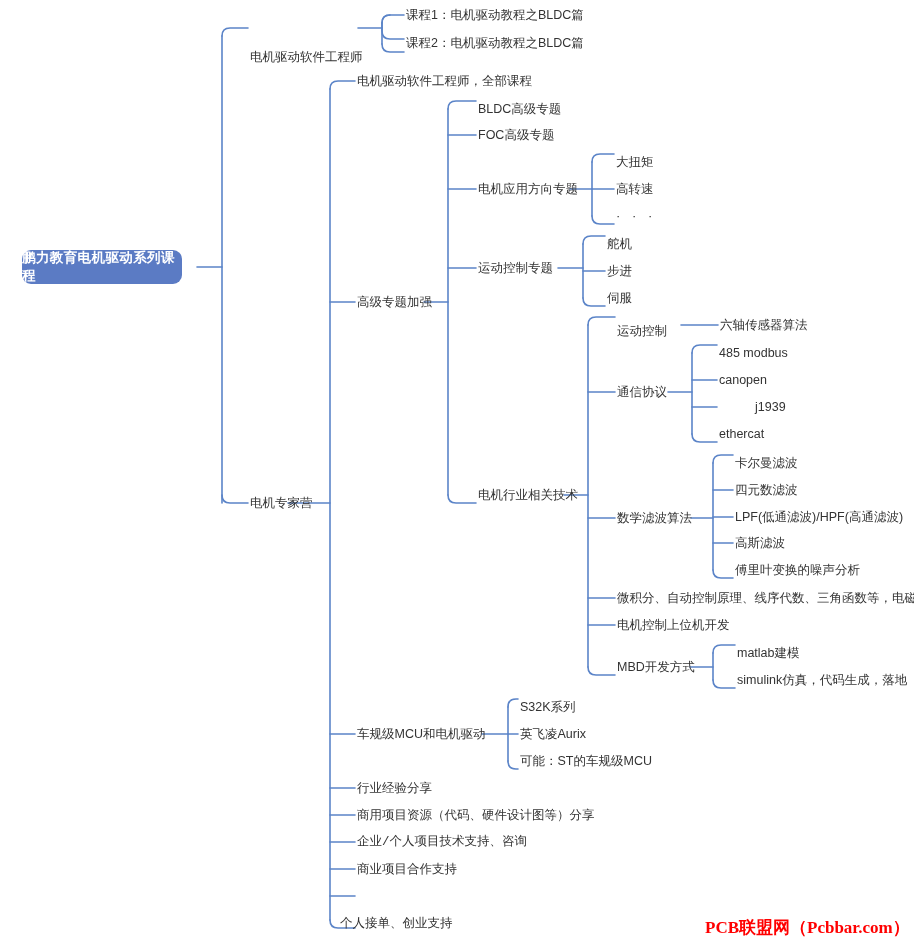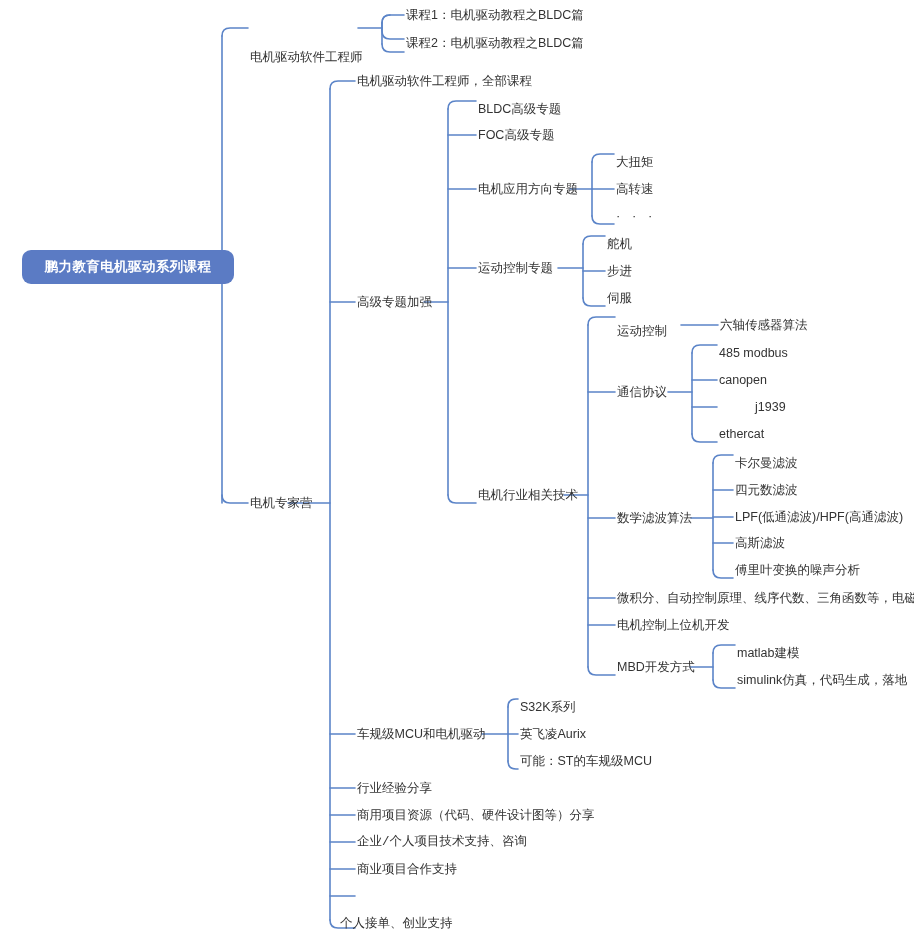--- a/index.html
+++ b/index.html
@@ -100,21 +100,21 @@
       <path d="M713,680 q0,8 8,8 H735"></path>
 
       <path d="M482,734 H508"></path>
       <path d="M508,707 V761"></path>
       <path d="M508,707 q0,-8 8,-8 H518"></path>
       <path d="M508,761 q0,8 8,8 H518"></path>
       <path d="M508,734 H518"></path>
     </g>
   </svg>
 
-  <div class="root" style="left:22px;top:250px;width:212px;height:34px;">
+  <div class="root" style="left:22px;top:250px;width:160px;height:34px;">
     <span>鹏力教育电机驱动系列课程</span>
   </div>
 
   <div class="node" style="left:250px;top:28px;margin-top:29px;"><span>电机驱动软件工程师</span></div>
   <div class="node" style="left:406px;top:15px;"><span>课程1：电机驱动教程之BLDC篇</span></div>
   <div class="node" style="left:406px;top:43px;"><span>课程2：电机驱动教程之BLDC篇</span></div>
 
   <div class="node" style="left:250px;top:503px;"><span>电机专家营</span></div>
 
   <div class="node" style="left:357px;top:81px;"><span>电机驱动软件工程师，全部课程</span></div>
@@ -160,14 +160,15 @@
   <div class="node" style="left:520px;top:707px;"><span>S32K系列</span></div>
   <div class="node" style="left:520px;top:734px;"><span>英飞凌Aurix</span></div>
   <div class="node" style="left:520px;top:761px;"><span>可能：ST的车规级MCU</span></div>
 
   <div class="node" style="left:357px;top:788px;"><span>行业经验分享</span></div>
   <div class="node" style="left:357px;top:815px;"><span>商用项目资源（代码、硬件设计图等）分享</span></div>
   <div class="node" style="left:357px;top:842px;font-family:Liberation Mono, monospace;"><span>企业/个人项目技术支持、咨询</span></div>
   <div class="node" style="left:357px;top:869px;"><span>商业项目合作支持</span></div>
   <div class="node" style="left:340px;top:923px;"><span>个人接单、创业支持</span></div>
 
+  <div class="watermark" style="left:705px;top:916px;"><span>PCB联盟网（Pcbbar.com）</span></div>
 
 </div>
 
 </body></html>

